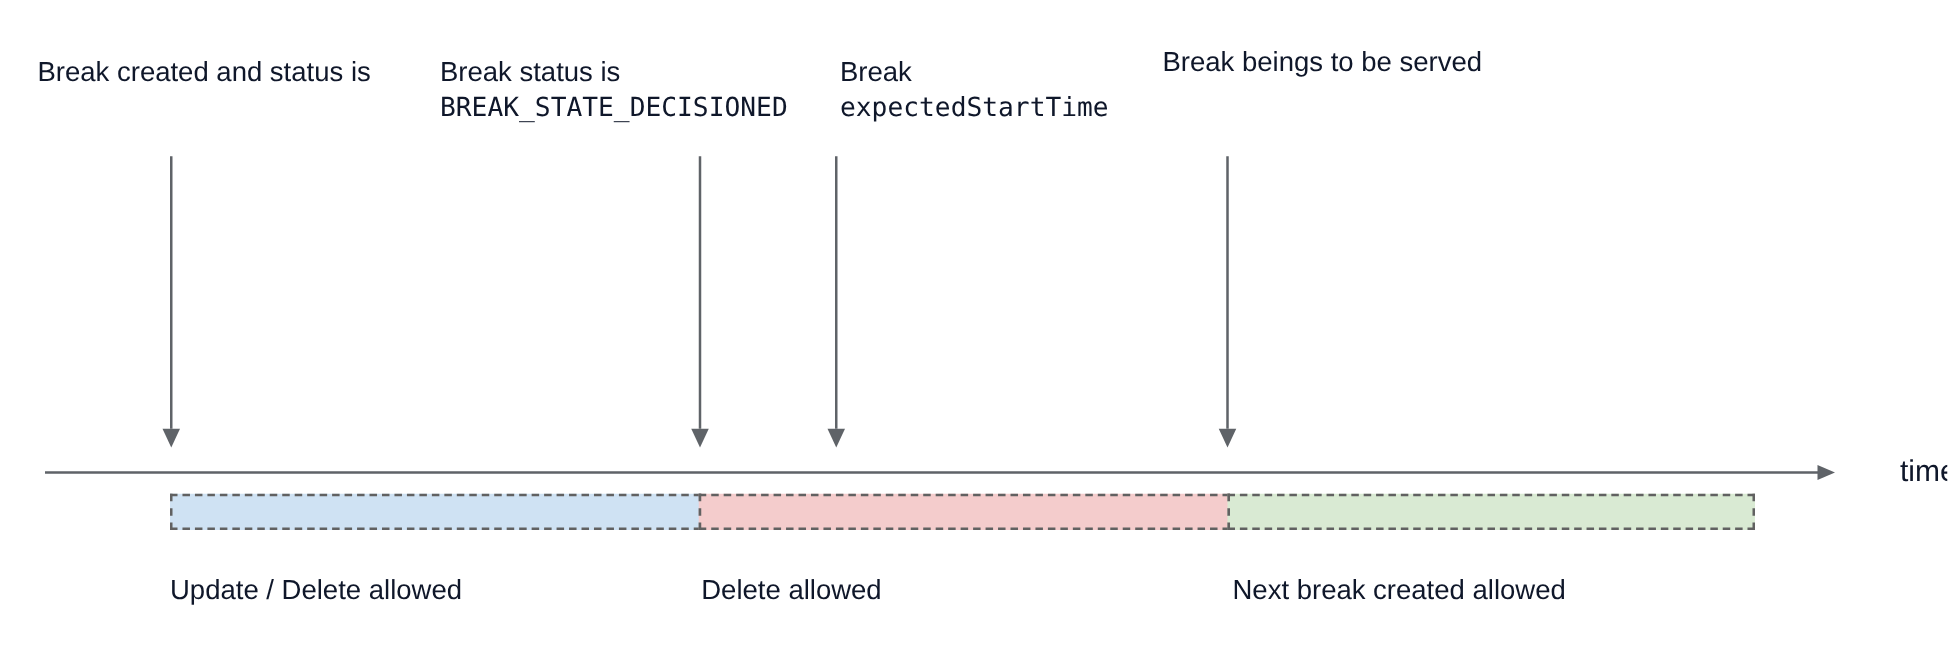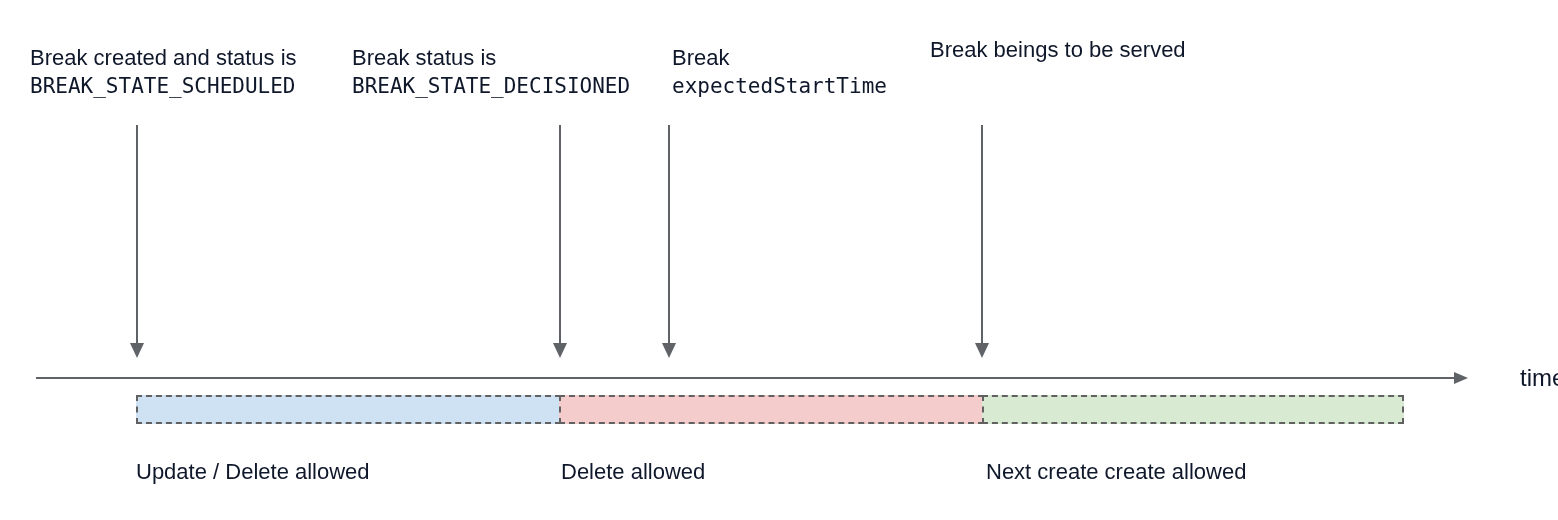--- a/index.html
+++ b/index.html
@@ -113,21 +113,20 @@
   .bar-label-2 { left: 561px; width: 425px; }
   .bar-label-3 { left: 986px; width: 422px; }
 </style>
 </head>
 <body>
 
 <div class="canvas">
 
   <div class="ann ann-1">
     <div class="ann-line">Break created and status is</div>
-    <div class="ann-code">BREAK_STATE_SCHEDULED</div>
   </div>
 
   <div class="ann ann-3">
     <div class="ann-line">Break</div>
     <div class="ann-code">expectedStartTime</div>
   </div>
 
   <div class="ann ann-2">
     <div class="ann-line">Break status is</div>
     <div class="ann-code">BREAK_STATE_DECISIONED</div>
@@ -159,15 +158,15 @@
   <div class="axis-label">time</div>
 
   <div class="bar">
     <div class="segment seg-1" style="background: rgb(207, 226, 243);"></div>
     <div class="segment seg-2" style="background: rgb(244, 204, 204);"></div>
     <div class="segment seg-3" style="background: rgb(217, 234, 211);"></div>
   </div>
 
   <div class="bar-label bar-label-1">Update / Delete allowed</div>
   <div class="bar-label bar-label-2">Delete allowed</div>
-  <div class="bar-label bar-label-3">Next create create allowed</div>
+  <div class="bar-label bar-label-3">Next break created allowed</div>
 
 </div>
 
 </body></html>

